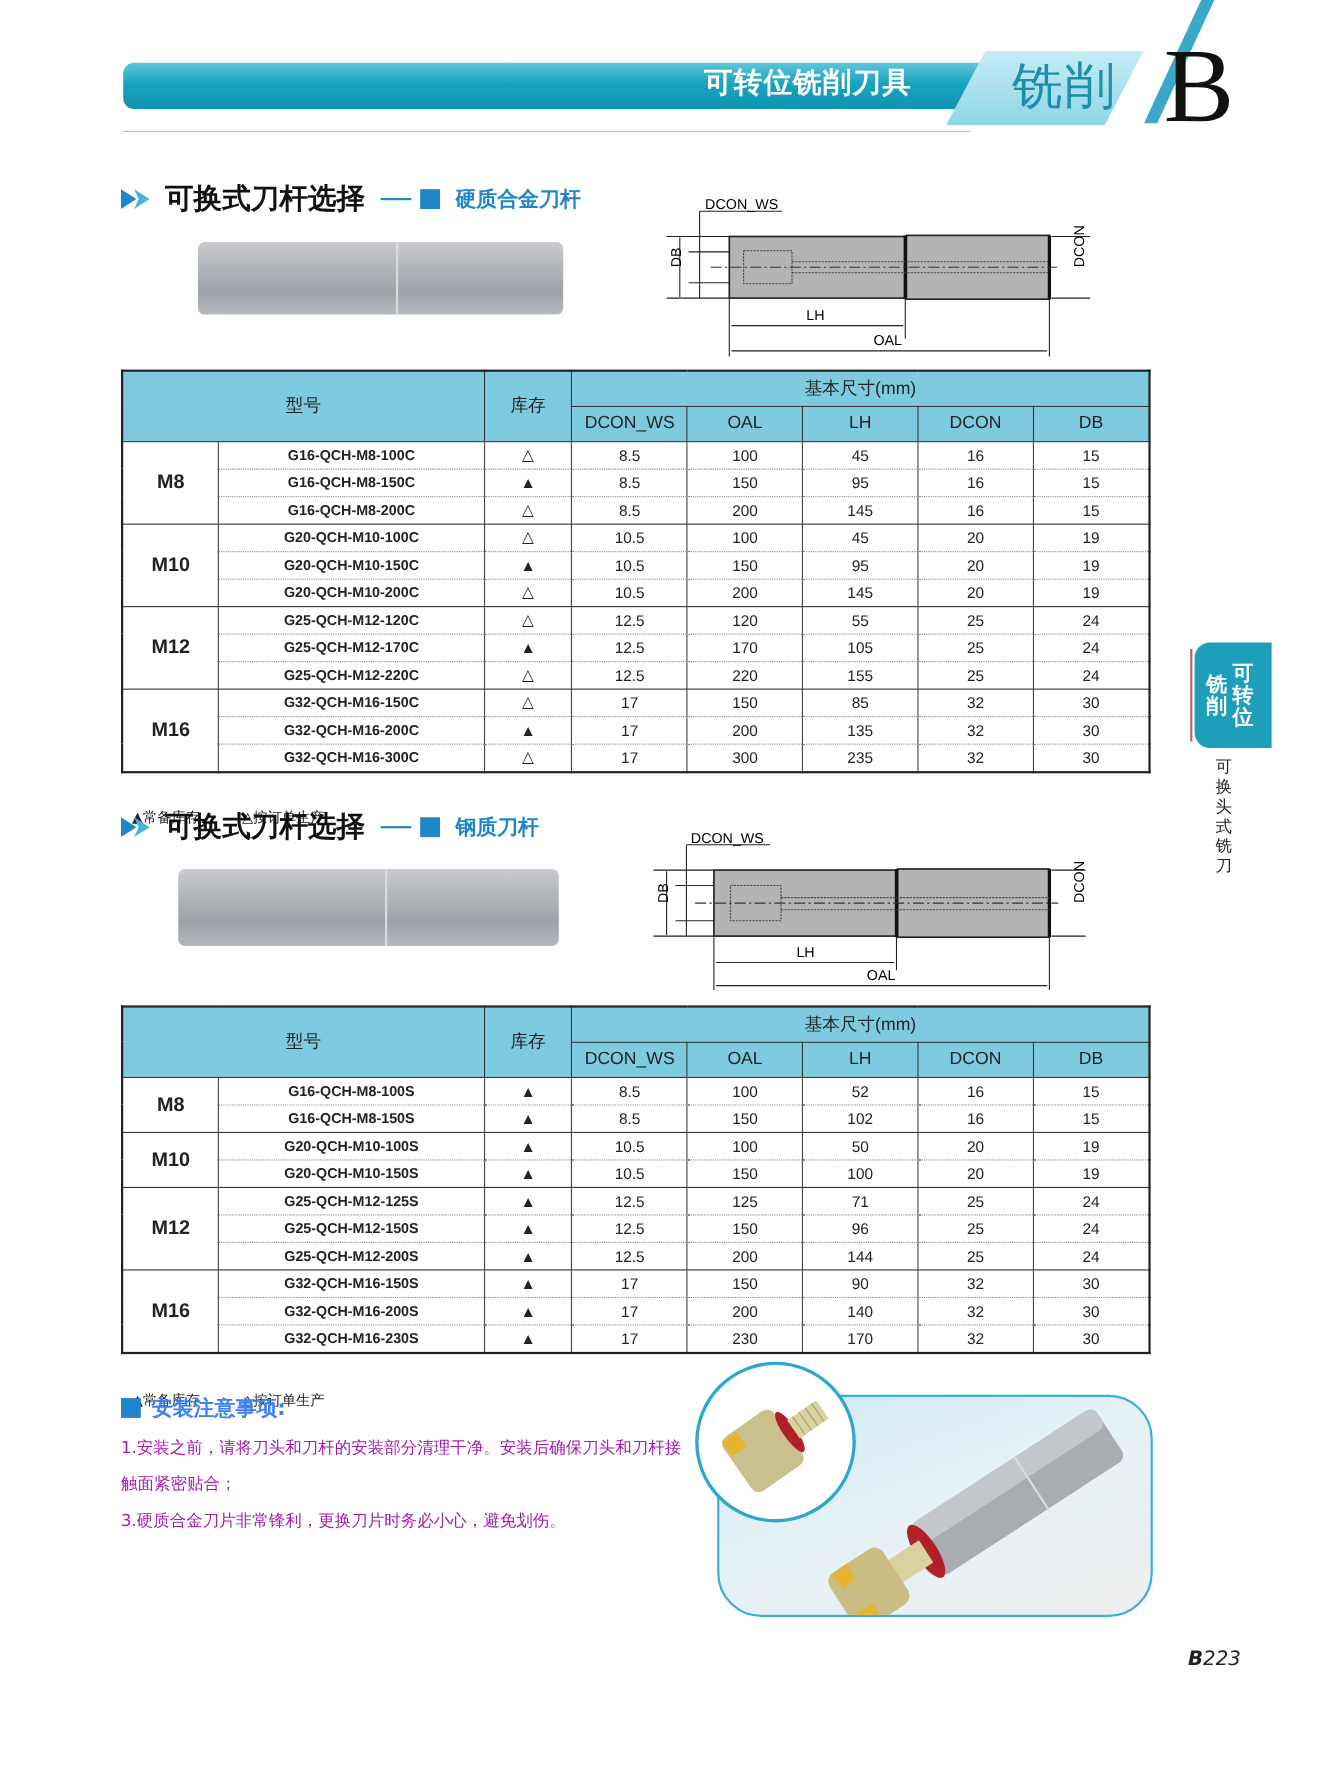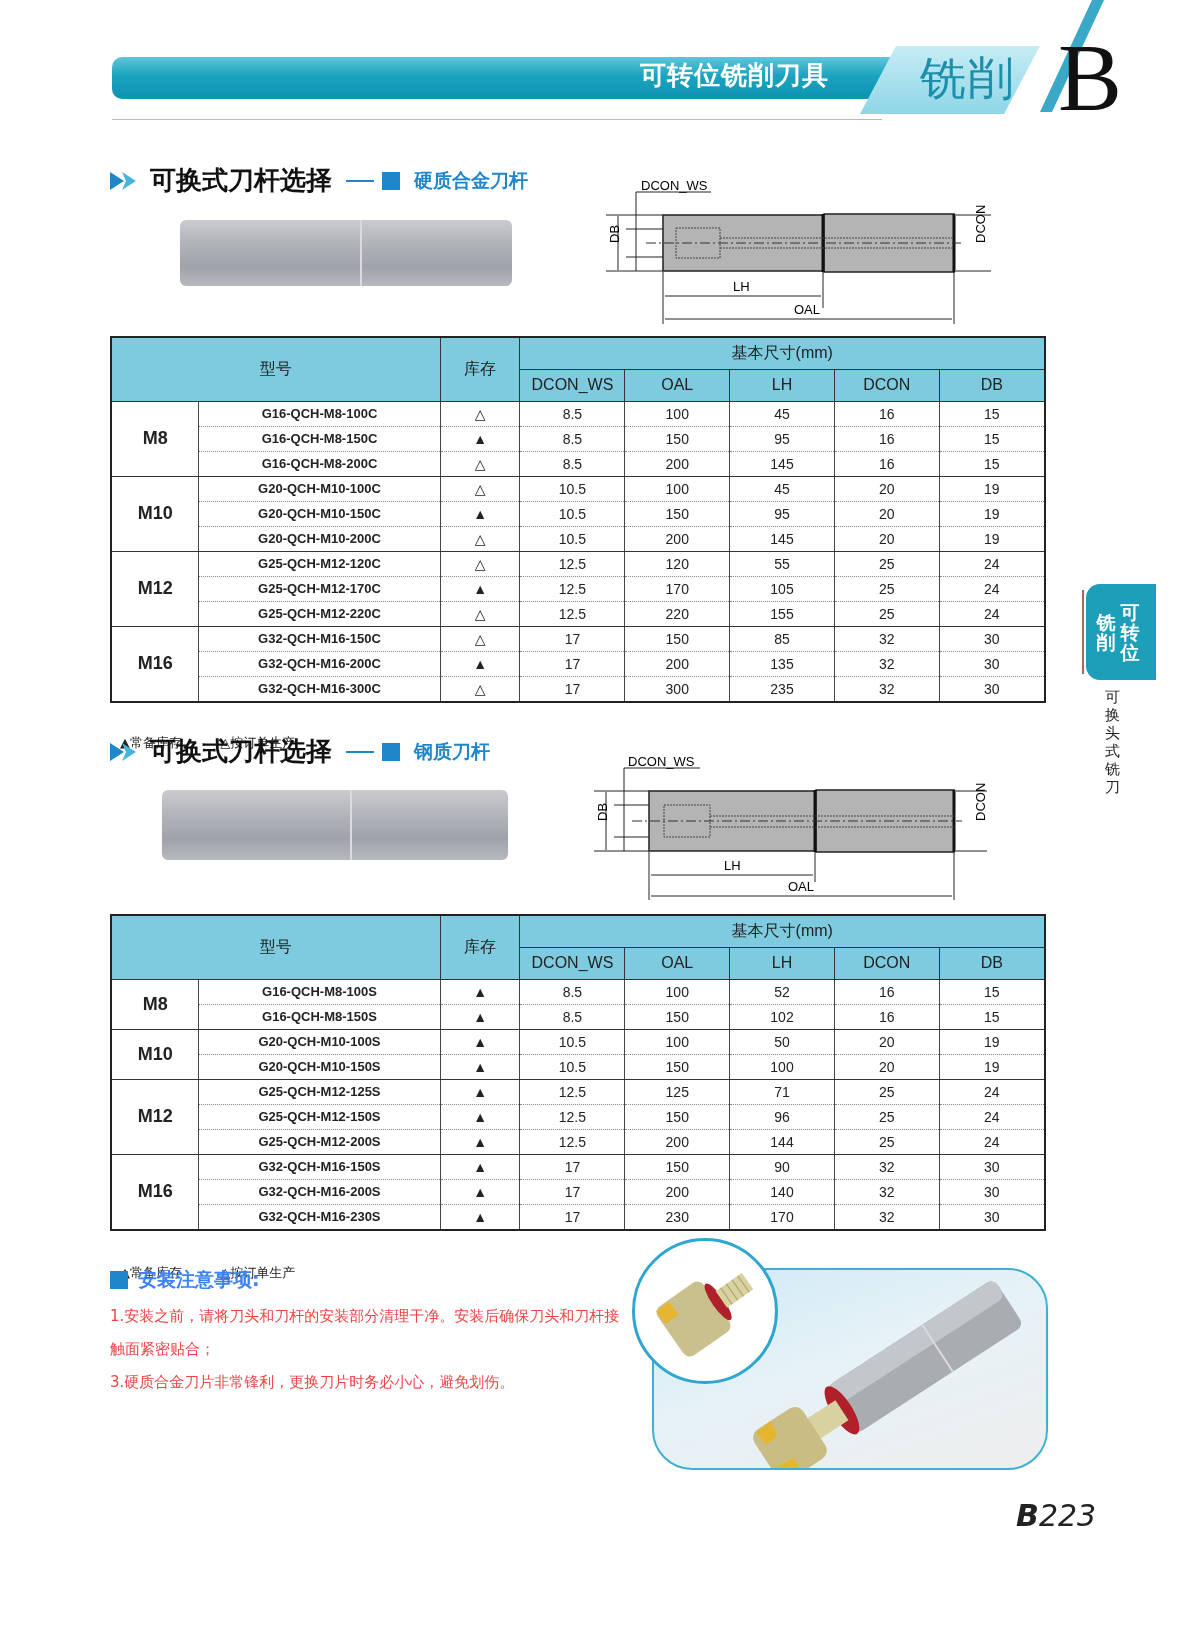--- a/index.html
+++ b/index.html
@@ -50,28 +50,28 @@
   
   .side-tab { left:1086px; top:584px; width:70px; height:96px; background:#1d9fb9; border-radius:14px 0 0 14px; }
   .side-tab-col { position:absolute; color:#fff; font-size:19px; font-weight:bold; line-height:20px; width:20px; text-align:center; }
   .side-line { left:1082px; top:590px; width:2px; height:84px; background:#a66; }
   .side-sub { left:1102px; top:688px; width:18px; font-size:15px; line-height:18px; color:#222; text-align:right; }
 
   
   .notes-head { left:110px; top:1267px; display:flex; align-items:center; gap:10px; }
   .notes-box { width:18px; height:18px; background:#1f86c9; }
   .notes-title { font-size:19px; font-weight:bold; color:#3b82f6; }
-  .notes-text { left:110px; top:1300px; width:510px; font-size:15px; line-height:33px; color:#ef4444; }
+  .notes-text { left:110px; top:1300px; width:510px; font-size:15px; line-height:33px; color:#a21caf; }
 
   
   .illus { left:652px; top:1268px; width:392px; height:198px; border:2px solid #3bb0d3; border-radius:40px;
            background:linear-gradient(160deg,#cde9f5 0%,#e6f2f7 45%,#eeeeee 100%); }
   .bubble { left:632px; top:1238px; width:140px; height:140px; border-radius:50%; border:3px solid #2ea6cf; background:#ffffff; }
 
-  .page-no { left:1016px; top:1498px; font-size:30px; font-style:italic; color:#222;text-align:right; }
+  .page-no { left:1080px; top:1498px; font-size:18px; font-style:italic; color:#222;text-align:right; }
   .page-no b { font-weight:bold; }
 </style>
 </head>
 <body>
 
 <div class="abs banner"></div>
 <div class="abs banner-title">可转位铣削刀具</div>
 <div class="abs banner-line"></div>
 <div class="abs slant-box"></div>
 <div class="abs slant-title">铣削</div>

